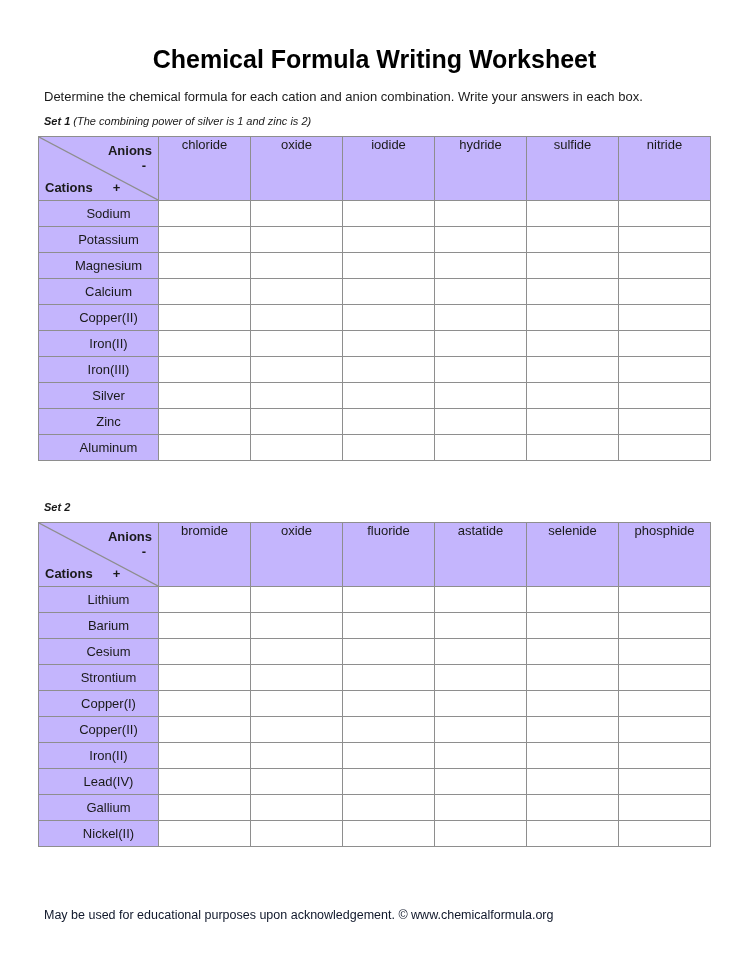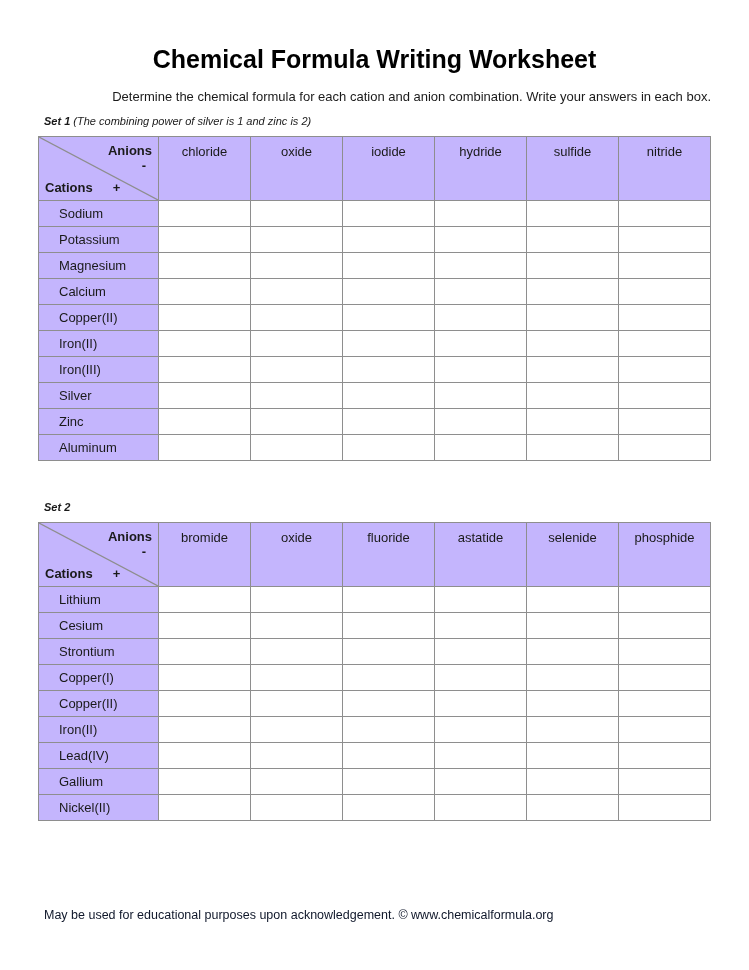--- a/index.html
+++ b/index.html
@@ -6,46 +6,46 @@
   html, body { background:#ffffff; }
   body {
     width:749px; height:970px; position:relative; overflow:hidden;
     font-family:"Liberation Sans", sans-serif; color:#1a1a1a;
   }
   .page { padding:44px 38px 0 38px; }
   .title {
     text-align:center; font-size:25px; font-weight:700; line-height:30px;
     margin-bottom:15px; color:#000;
   }
-  .instruction { font-size:13px; line-height:16px; margin:0 0 8px 6px;text-align:right; }
+  .instruction { font-size:13px; line-height:16px; margin:0 0 8px 6px; }
   .set-label { font-size:11px; line-height:16px; margin:0 0 7px 6px;font-style:italic; }
   .set-label .bold { font-weight:700; }
   .set2-label { margin-top:38px; }
   table.worksheet {
     border-collapse:collapse; table-layout:fixed; width:672px; background:#c4b5fd;
   }
   table.worksheet th, table.worksheet td {
     border:1px solid #8e8e8e; font-size:13px; color:#1a1a1a;
   }
   thead th.anion-header {
-    height:64px; font-weight:400; text-align:center; vertical-align:top; padding-top:7px;
+    height:64px; font-weight:400; text-align:center; vertical-align:top; 
   }
   th.corner-cell { position:relative; padding:0; height:64px; }
   .corner-diag { position:absolute; left:0; top:0; width:100%; height:100%; display:block; }
   .corner-anions {
     position:absolute; top:6px; right:6px; text-align:right;
     font-weight:700; font-size:13px; line-height:15px;
   }
   .corner-anions .corner-minus { display:block; padding-right:6px; font-weight:700; }
   .corner-cations {
     position:absolute; bottom:5px; left:6px; font-weight:700; font-size:13px;
   }
   .corner-cations .corner-plus { margin-left:20px; font-weight:700; }
   tbody td { height:26px; }
-  tbody td.cation-cell { padding-left:20px; text-align:left; }
+  tbody td.cation-cell { padding-left:20px; text-align:center; }
   tbody td.answer-cell { background:#fff; }
   .footer {
     position:absolute; left:44px; top:908px; font-size:12.5px; color:#0f172a;
   }
 </style>
 </head>
 <body>
 
 <div class="page">
 
@@ -209,20 +209,29 @@
         <tr>
           <td class="cation-cell">Lithium</td>
           <td class="answer-cell"></td>
           <td class="answer-cell"></td>
           <td class="answer-cell"></td>
           <td class="answer-cell"></td>
           <td class="answer-cell"></td>
           <td class="answer-cell"></td>
         </tr>
         <tr>
+          <td class="cation-cell">Barium</td>
+          <td class="answer-cell"></td>
+          <td class="answer-cell"></td>
+          <td class="answer-cell"></td>
+          <td class="answer-cell"></td>
+          <td class="answer-cell"></td>
+          <td class="answer-cell"></td>
+        </tr>
+        <tr>
           <td class="cation-cell">Cesium</td>
           <td class="answer-cell"></td>
           <td class="answer-cell"></td>
           <td class="answer-cell"></td>
           <td class="answer-cell"></td>
           <td class="answer-cell"></td>
           <td class="answer-cell"></td>
         </tr>
         <tr>
           <td class="cation-cell">Strontium</td>

